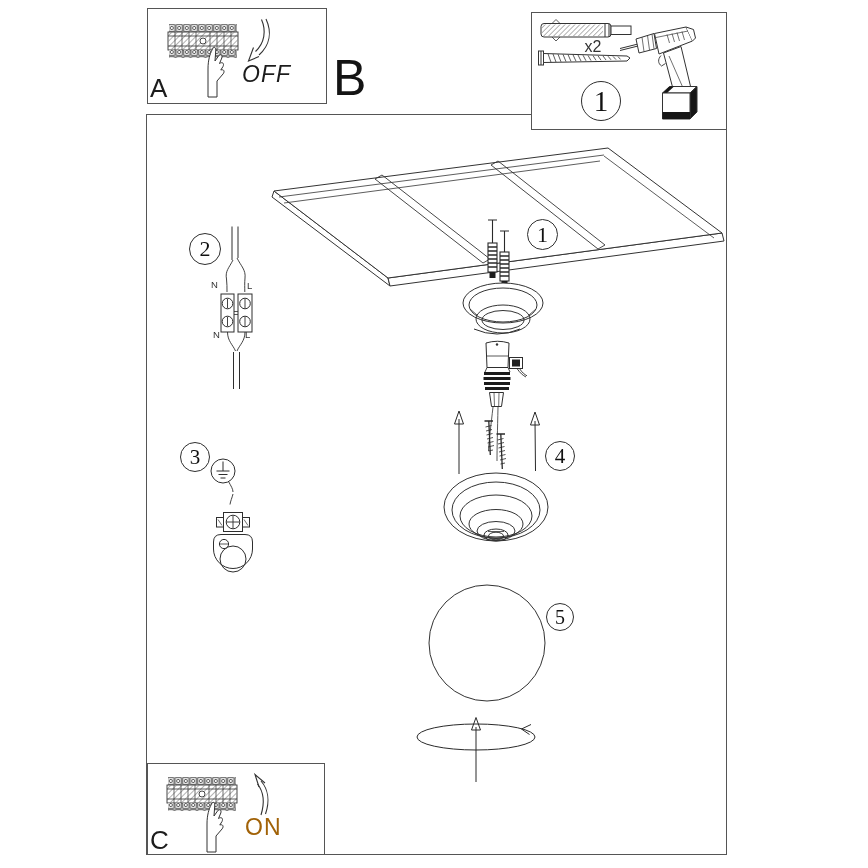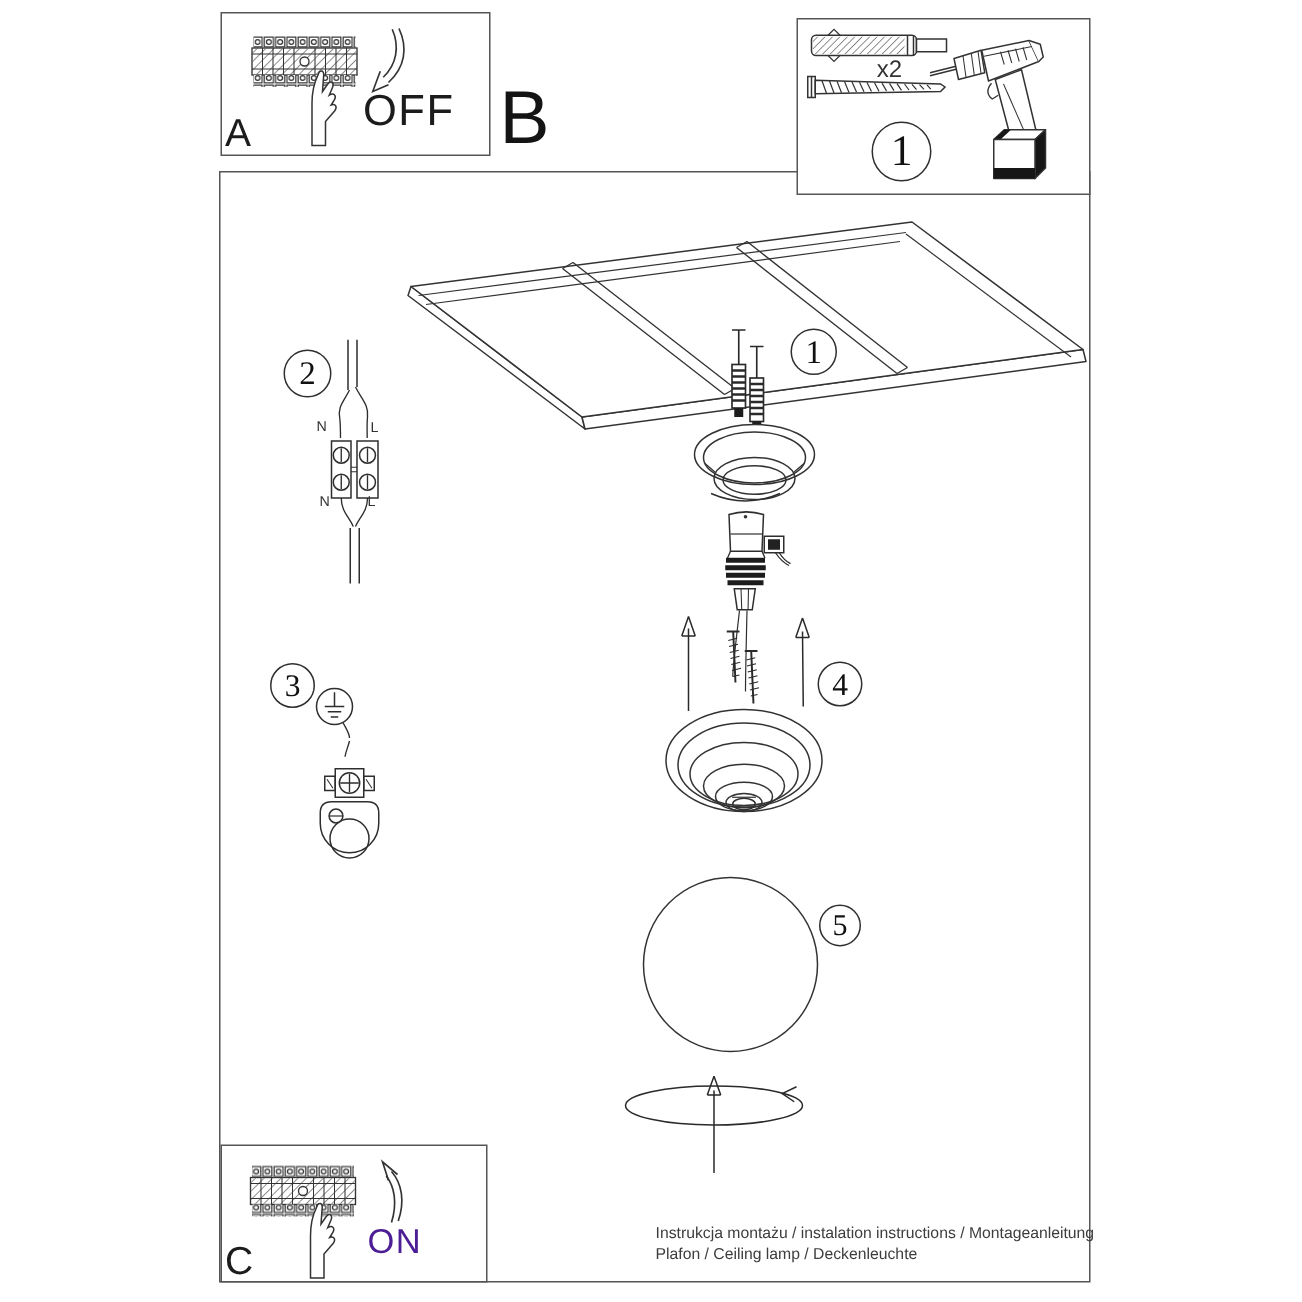--- a/index.html
+++ b/index.html
@@ -5,22 +5,22 @@
   html,body{margin:0;padding:0;background:#fff;}
   .sheet{
     position:relative;width:868px;height:868px;background:#ffffff;overflow:hidden;
     font-family:"Liberation Sans",sans-serif;
   }
   .sheet svg{position:absolute;left:0;top:0;}
   .txt{position:absolute;color:#222;white-space:nowrap;}
   .letter-a{left:150px;top:74px;font-size:26px;line-height:28px;color:#1c1c1c;}
   .letter-b{left:333px;top:52px;font-size:50px;line-height:52px;color:#141414;}
   .letter-c{left:150px;top:826px;font-size:26px;line-height:28px;color:#1c1c1c;}
-  .action-off{left:242px;top:61px;font-size:29px;line-height:26px;letter-spacing:1px;color:#1c1c1c;}
-  .action-on{left:245px;top:814px;font-size:23px;line-height:26px;letter-spacing:1px;color:#4c1d95;text-align:right;}
+  .action-off{left:242px;top:61px;font-size:23px;line-height:26px;letter-spacing:1px;color:#1c1c1c;font-style:italic;}
+  .action-on{left:245px;top:814px;font-size:23px;line-height:26px;letter-spacing:1px;color:#a16207;text-align:right;}
   .qty{left:581px;top:38px;font-size:16px;color:#333;width:24px;text-align:center;}
   .wire-label{font-size:9.5px;color:#333;}
   .nl-n1{left:211px;top:279px;}
   .nl-l1{left:247px;top:280px;}
   .nl-n2{left:213px;top:329px;}
   .nl-l2{left:245px;top:329px;}
   .footer{left:437px;top:816px;font-size:10.5px;line-height:13.5px;color:#3d3d3d;}
   .circled{
     position:absolute;box-sizing:border-box;border:1.4px solid #2f2f2f;border-radius:50%;
     display:flex;align-items:center;justify-content:center;background:#fff;
@@ -257,18 +257,14 @@
 <div class="circled c-s2">2</div>
 <div class="circled c-s3">3</div>
 <div class="circled c-s4">4</div>
 <div class="circled c-s5">5</div>
 
 <div class="txt wire-label nl-n1">N</div>
 <div class="txt wire-label nl-l1">L</div>
 <div class="txt wire-label nl-n2">N</div>
 <div class="txt wire-label nl-l2">L</div>
 
-<div class="txt footer">
-  <div>Instrukcja montażu / instalation instructions / Montageanleitung</div>
-  <div>Plafon / Ceiling lamp / Deckenleuchte</div>
+
 </div>
 
-</div>
-
 </body></html>

